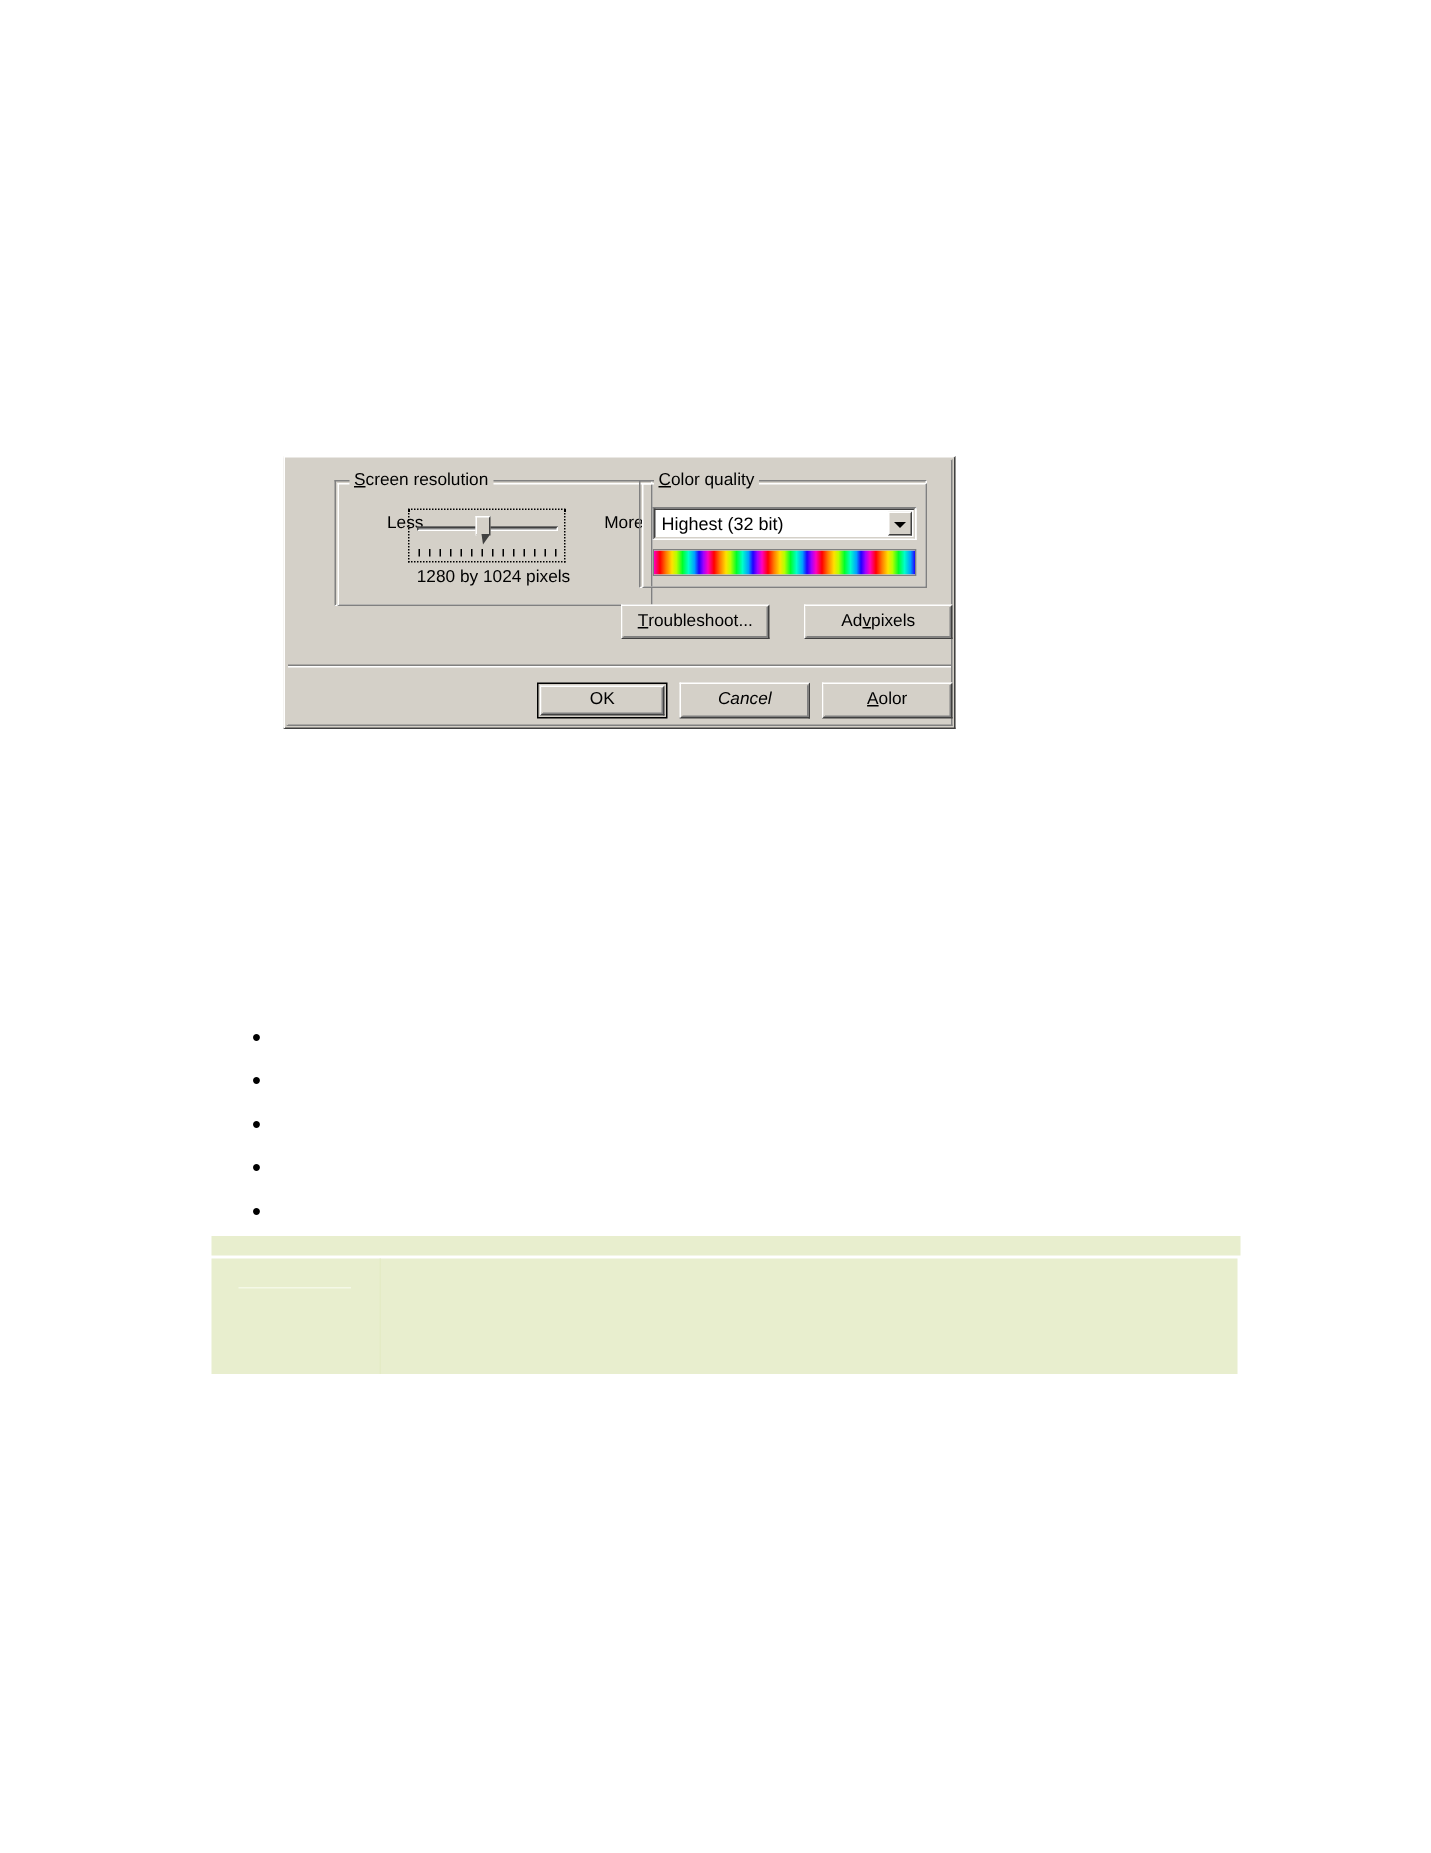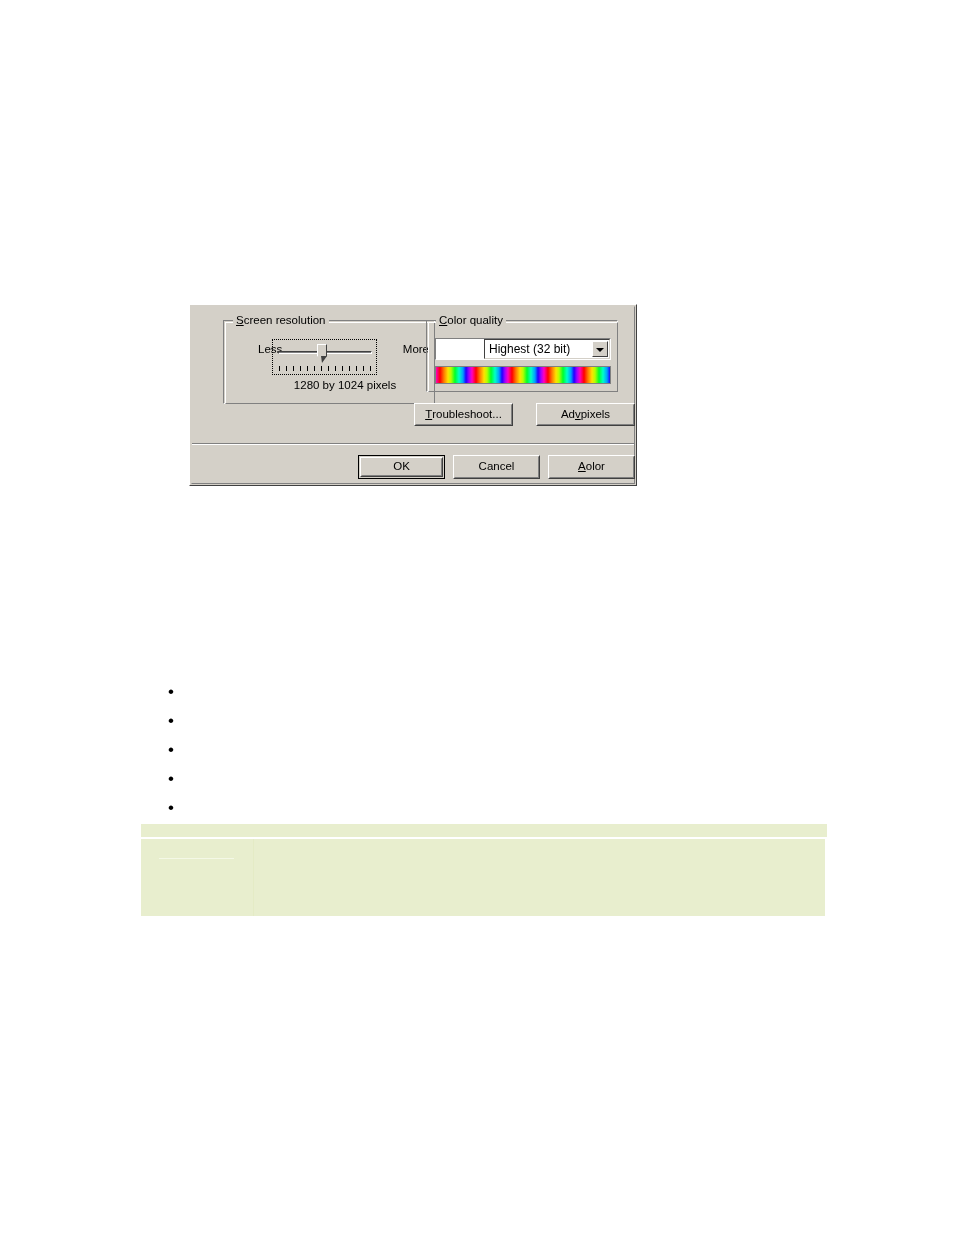--- a/index.html
+++ b/index.html
@@ -160,21 +160,21 @@
     justify-content: space-between;
   }
   .ticks i {
     display: block;
     width: 1px;
     height: 5px;
     background: #000000;
   }
   .res-caption {
     position: absolute;
-    left: 16px;
+    left: 0;
     top: 58px;
     width: 210px;
     text-align: center;
     font-size: 11.5px;
   }
 
   
   .combo {
     position: absolute;
     left: 8px;
@@ -189,21 +189,20 @@
     box-sizing: border-box;
   }
   .combo .inner {
     position: absolute;
     left: 0; top: 0; right: 0; bottom: 0;
     border-top: 1px solid #404040;
     border-left: 1px solid #404040;
     border-right: 1px solid #d4d0c8;
     border-bottom: 1px solid #d4d0c8;
     box-sizing: border-box;
-    margin-left: 48px;
   }
   .combo .value {
     position: absolute;
     left: 4px;
     top: 2px;
     font-size: 12px;
     line-height: 15px;
     white-space: nowrap;
   }
   .combo .arrowbtn {
@@ -315,21 +314,21 @@
     left: 0px;
     top: 136px;
     width: 100%;
     height: 2px;
     border-top: 1px solid #808080;
     border-bottom: 1px solid #ffffff;
     box-sizing: border-box;
   }
 
   #btn-ok     { left: 166px; top: 148px; width: 87px; height: 24px; }
-  #btn-cancel { left: 261px; top: 148px; width: 87px; height: 24px; }
+  #btn-cancel { left: 261px; top: 148px; width: 87px; height: 24px; font-style: italic; }
   #btn-apply  { left: 356px; top: 148px; width: 87px; height: 24px; }
 
   
   .bullet-list {
     position: absolute;
     left: 140px;
     top: 679px;
     width: 700px;
   }
   .bullet-item {

